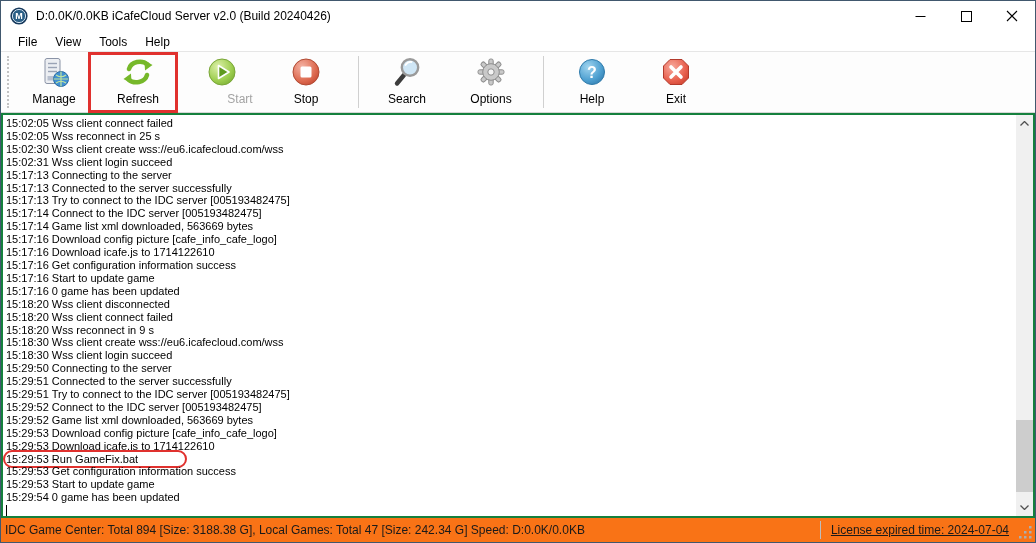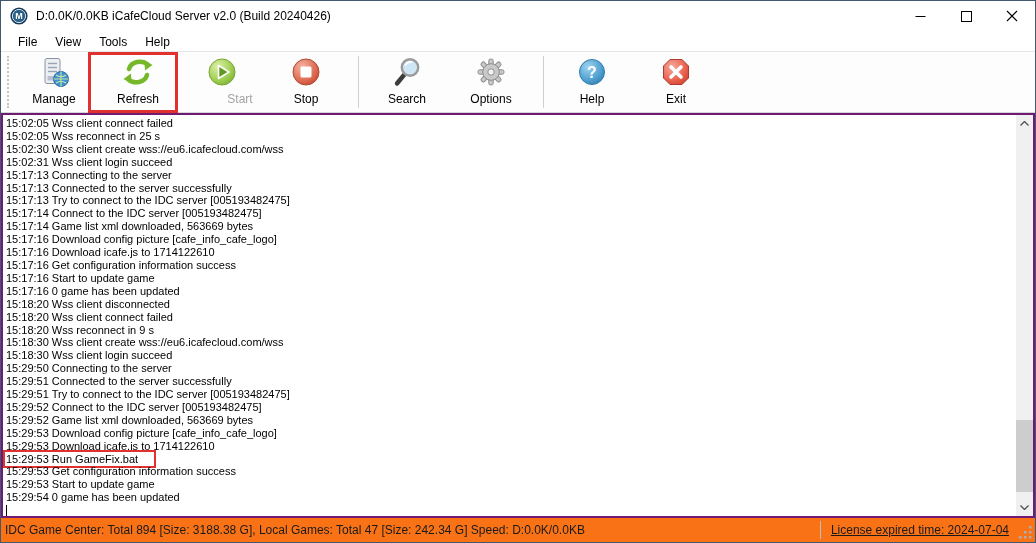--- a/index.html
+++ b/index.html
@@ -23,24 +23,24 @@
             display:flex; align-items:center; position:relative; padding-left:6px; }
   .gripper{ width:3px; height:52px; border-left:2px dotted #c3c3c3; margin-right:12px; }
   .tb-btn{ width:64px; height:56px; margin-right:20px; display:flex; flex-direction:column; align-items:center; justify-content:flex-start;
            background:transparent; border:none; padding-top:2px; }
   .tb-icon{ width:32px; height:32px; }
   .tb-label{ font-size:12px; color:#000; margin-top:4px; white-space:nowrap; }
   .tb-btn.disabled .tb-label{ color:#a3a3a3;margin-left:36px; }
   .tb-sep{ width:1px; height:52px; background:#d0d0d0; margin:0 16px 0 0; }
   .refresh-highlight{ position:absolute; left:87px; top:0; width:90px; height:61px; border:3px solid #e0312e; pointer-events:none; }
   
-  .log-wrap{ flex:1 1 auto; border:2px solid #701a75; background:#fff; position:relative; overflow:hidden; }
+  .log-wrap{ flex:1 1 auto; border:2px solid #15803d; background:#fff; position:relative; overflow:hidden; }
   .log-lines{ position:absolute; left:0; top:0; right:17px; bottom:0; padding:2px 0 0 3px; overflow:hidden; }
   .log-line{ font-size:11px; line-height:12.9px; color:#000; white-space:nowrap; }
-  .hl-span{ display:inline-block; width:147px; outline:2px solid #e0312e; outline-offset:1px; }
+  .hl-span{ display:inline-block; width:178px; outline:2px solid #e0312e; outline-offset:1px;border-radius:6px; }
   .caret{ width:1px; height:12px; background:#000; margin-top:1px; }
   
   .scrollbar{ position:absolute; top:0; right:0; bottom:0; width:17px; background:#f0f0f0; }
   .sb-btn{ position:absolute; left:0; width:17px; height:17px; display:flex; align-items:center; justify-content:center; background:#f0f0f0; border:none; }
   .sb-up{ top:0; } .sb-down{ bottom:0; }
   .sb-thumb{ position:absolute; left:0; top:305px; width:17px; height:72px; background:#cdcdcd; }
   
   .statusbar{ height:24px; flex:0 0 24px; background:#f97316; display:flex; align-items:center; font-size:12px; color:#1a1a1a; }
   .status-left{ padding-left:4px; white-space:nowrap; }
   .status-spacer{ flex:1 1 auto; }

